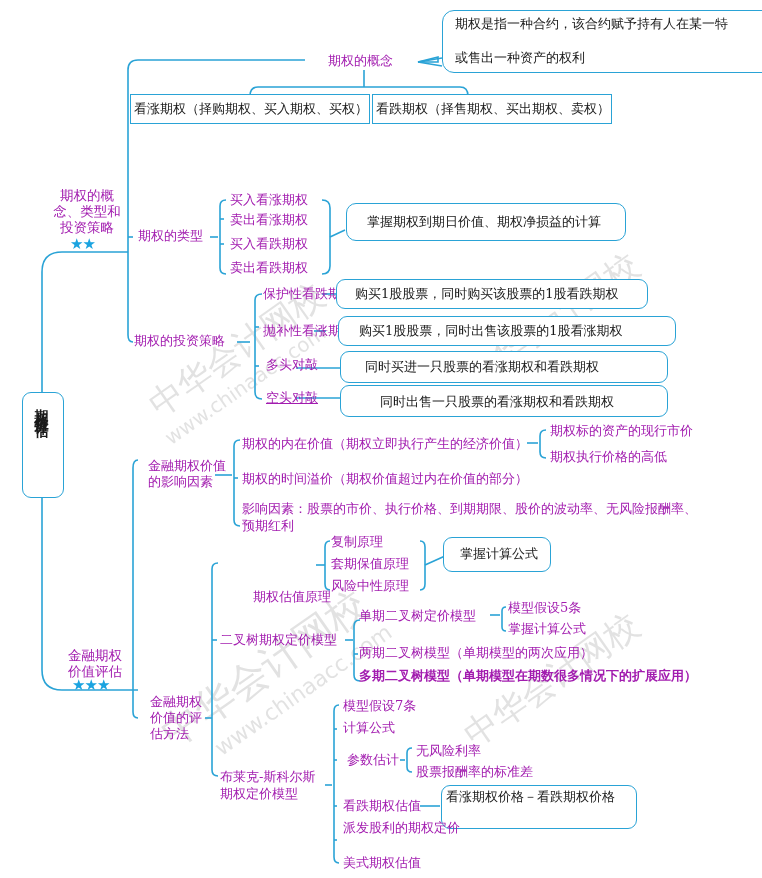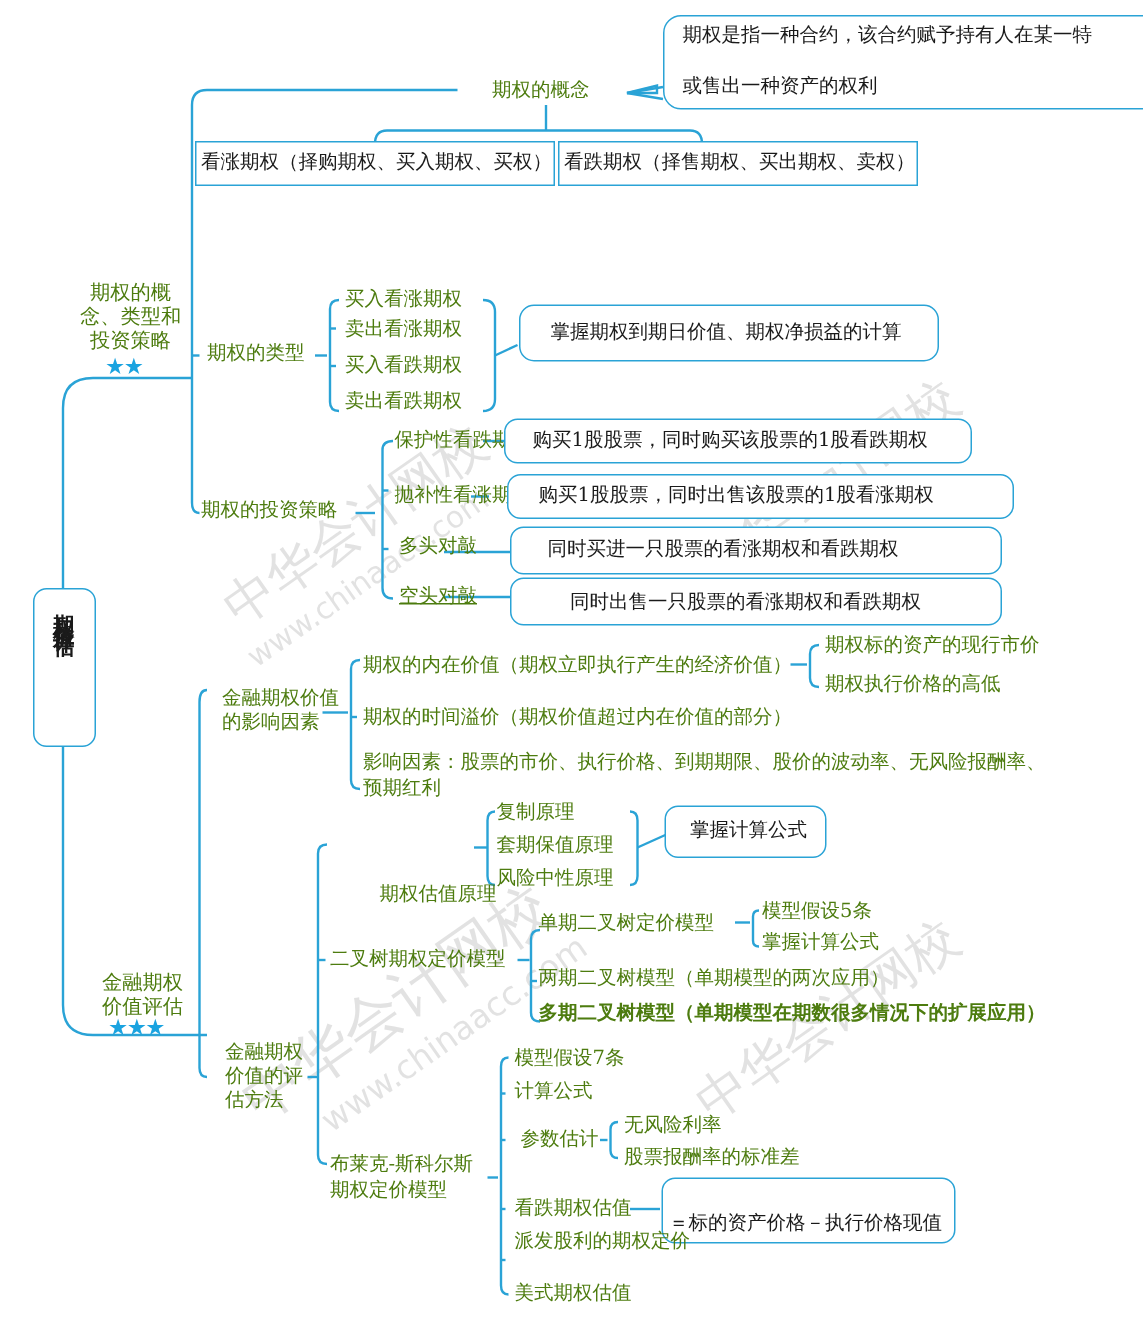--- a/index.html
+++ b/index.html
@@ -1,18 +1,18 @@
 <!DOCTYPE html>
 <html><head>
 <meta charset="utf-8">
 <style>
   html, body { margin:0; padding:0; background:#ffffff; }
   body { width:762px; height:878px; position:relative; overflow:hidden;
          font-family: "DejaVu Serif", "Liberation Serif", serif; color:#1a1a1a; }
-  .t { position:absolute; font-size:13px; line-height:16px; white-space:nowrap; color:#4d7c0f; }
+  .t { position:absolute; font-size:13px; line-height:16px; white-space:nowrap; color:#a21caf; }
   .box { position:absolute; border:1.5px solid #2aa3d6; background:#fff; box-sizing:border-box; }
   .rbox { border-radius:9px; }
   .sbox { border-radius:0; }
   .boxtext { position:absolute; font-size:13px; line-height:16px; white-space:nowrap; }
   .stars { position:absolute; color:#1aa3e0; font-size:15px; letter-spacing:-1px; line-height:15px; }
   svg.lines { position:absolute; left:0; top:0; width:762px; height:878px; pointer-events:none; }
   .wm { position:absolute; color:rgba(150,150,150,0.28); font-family:"DejaVu Sans", sans-serif;
         transform:rotate(-35deg); transform-origin:left top; white-space:nowrap; }
   .center { text-align:center; }
   .vert { writing-mode:vertical-rl; text-orientation:upright; letter-spacing:3px; }
@@ -195,16 +195,16 @@
   <div>布莱克-斯科尔斯</div>
   <div>期权定价模型</div>
 </div>
 <div class="t" style="left:343px;top:698px;">模型假设7条</div>
 <div class="t" style="left:343px;top:720px;">计算公式</div>
 <div class="t" style="left:347px;top:752px;">参数估计</div>
 <div class="t" style="left:416px;top:743px;">无风险利率</div>
 <div class="t" style="left:416px;top:764px;">股票报酬率的标准差</div>
 <div class="t" style="left:343px;top:798px;">看跌期权估值</div>
 <div class="box rbox" style="left:441px;top:785px;width:196px;height:44px;">
-  <div class="boxtext" style="left:4px;top:22px;">＝标的资产价格－执行价格现值</div>
+  <div class="boxtext" style="left:4px;top:3px;">看涨期权价格－看跌期权价格</div>
 </div>
 <div class="t" style="left:343px;top:820px;">派发股利的期权定价</div>
 <div class="t" style="left:343px;top:855px;">美式期权估值</div>
 
 </body></html>

